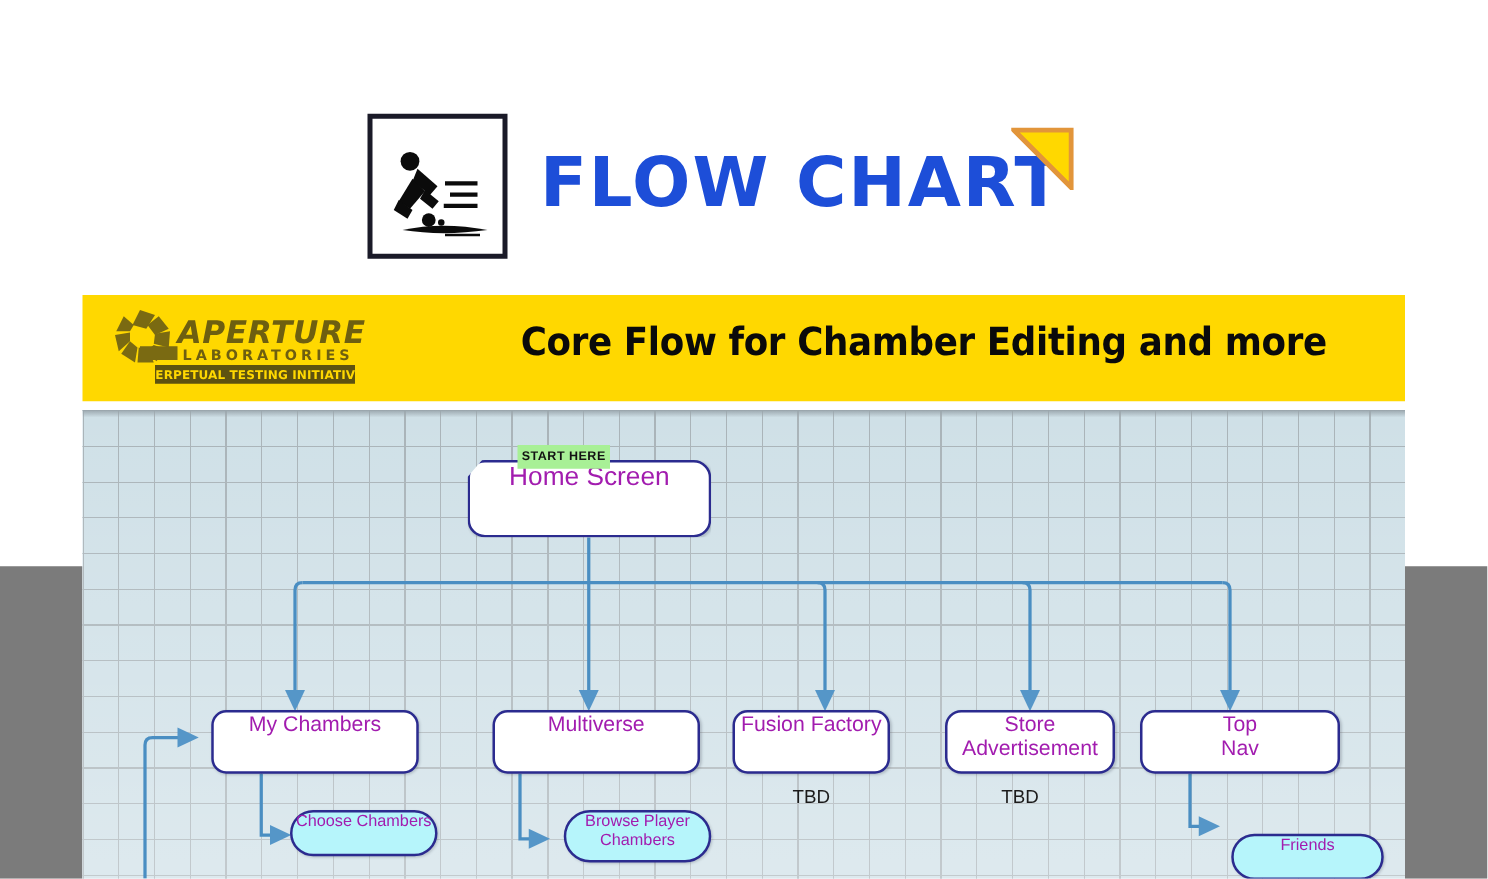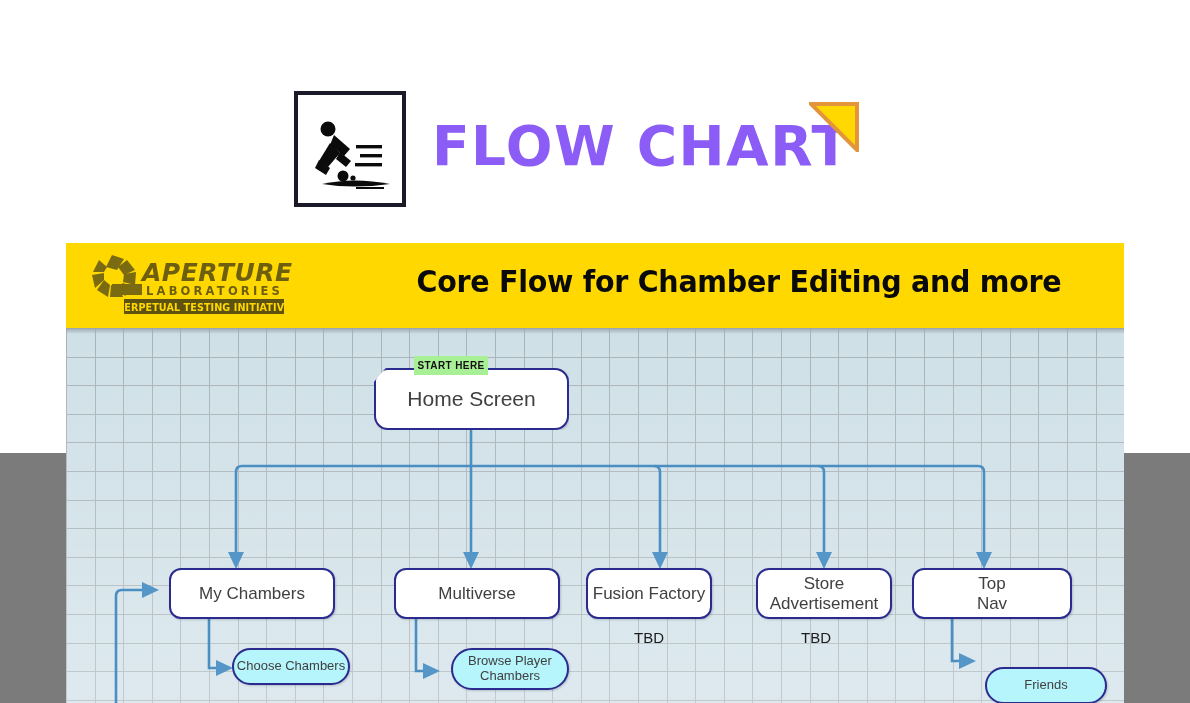--- a/index.html
+++ b/index.html
@@ -25,31 +25,31 @@
     width: 560px; height: 116px;
   }
   #icon-frame {
     position: absolute; left: 0; top: 0; width: 112px; height: 116px;
     border: 4px solid #1a1a28; background: #fff;
   }
   #icon-frame svg { position: absolute; left: 8px; top: 10px; }
   #flow-title {
     position: absolute; left: 138px; top: 18px;
     font-size: 55px; font-weight: bold; letter-spacing: 1.5px;
-    color: #8b5cf6; font-family: "DejaVu Sans", sans-serif;
+    color: #1d4ed8; font-family: "DejaVu Sans", sans-serif;
     white-space: nowrap; line-height: 74px;
   }
   #accent-triangle-outline {
     position: absolute; left: 809px; top: 102px;
     width: 50px; height: 50px;
   }
 
   
   #banner {
-    position: absolute; left: 66px; top: 243px;
+    position: absolute; left: 66px; top: 236px;
     width: 1058px; height: 85px;
     background: #ffd800;
     overflow: hidden;
   }
   #aperture-logo { position: absolute; left: 18px; top: 7px; width: 222px; height: 66px; }
   #banner-title {
     position: absolute; left: 308px; top: 20px; width: 730px;
     text-align: center;
     font-family: "DejaVu Sans", sans-serif;
     font-size: 31px; font-weight: bold; color: #0a0a0a;
@@ -73,23 +73,23 @@
     background: linear-gradient(to bottom, #9aa6ad, rgba(154,166,173,0));
   }
   #wires { position: absolute; left: 0; top: 0; width: 1058px; height: 375px; }
 
   
   .node {
     position: absolute;
     background: #ffffff;
     border: 2.5px solid #2b2b8f;
     border-radius: 12px;
-    display: flex; align-items: center; justify-content: center;
+    display: flex; align-items: flex-start; justify-content: center;
     text-align: center;
-    color: #404040;
+    color: #a21caf;
     font-size: 17px;
     line-height: 1.12;
     font-family: "Liberation Sans", sans-serif;
     box-shadow: 1px 1px 2px rgba(40,50,70,0.22);
   }
   .node.pill {
     background: #b6f5fb;
     border-radius: 22px;
     font-size: 13px;
     border-width: 2.5px;

